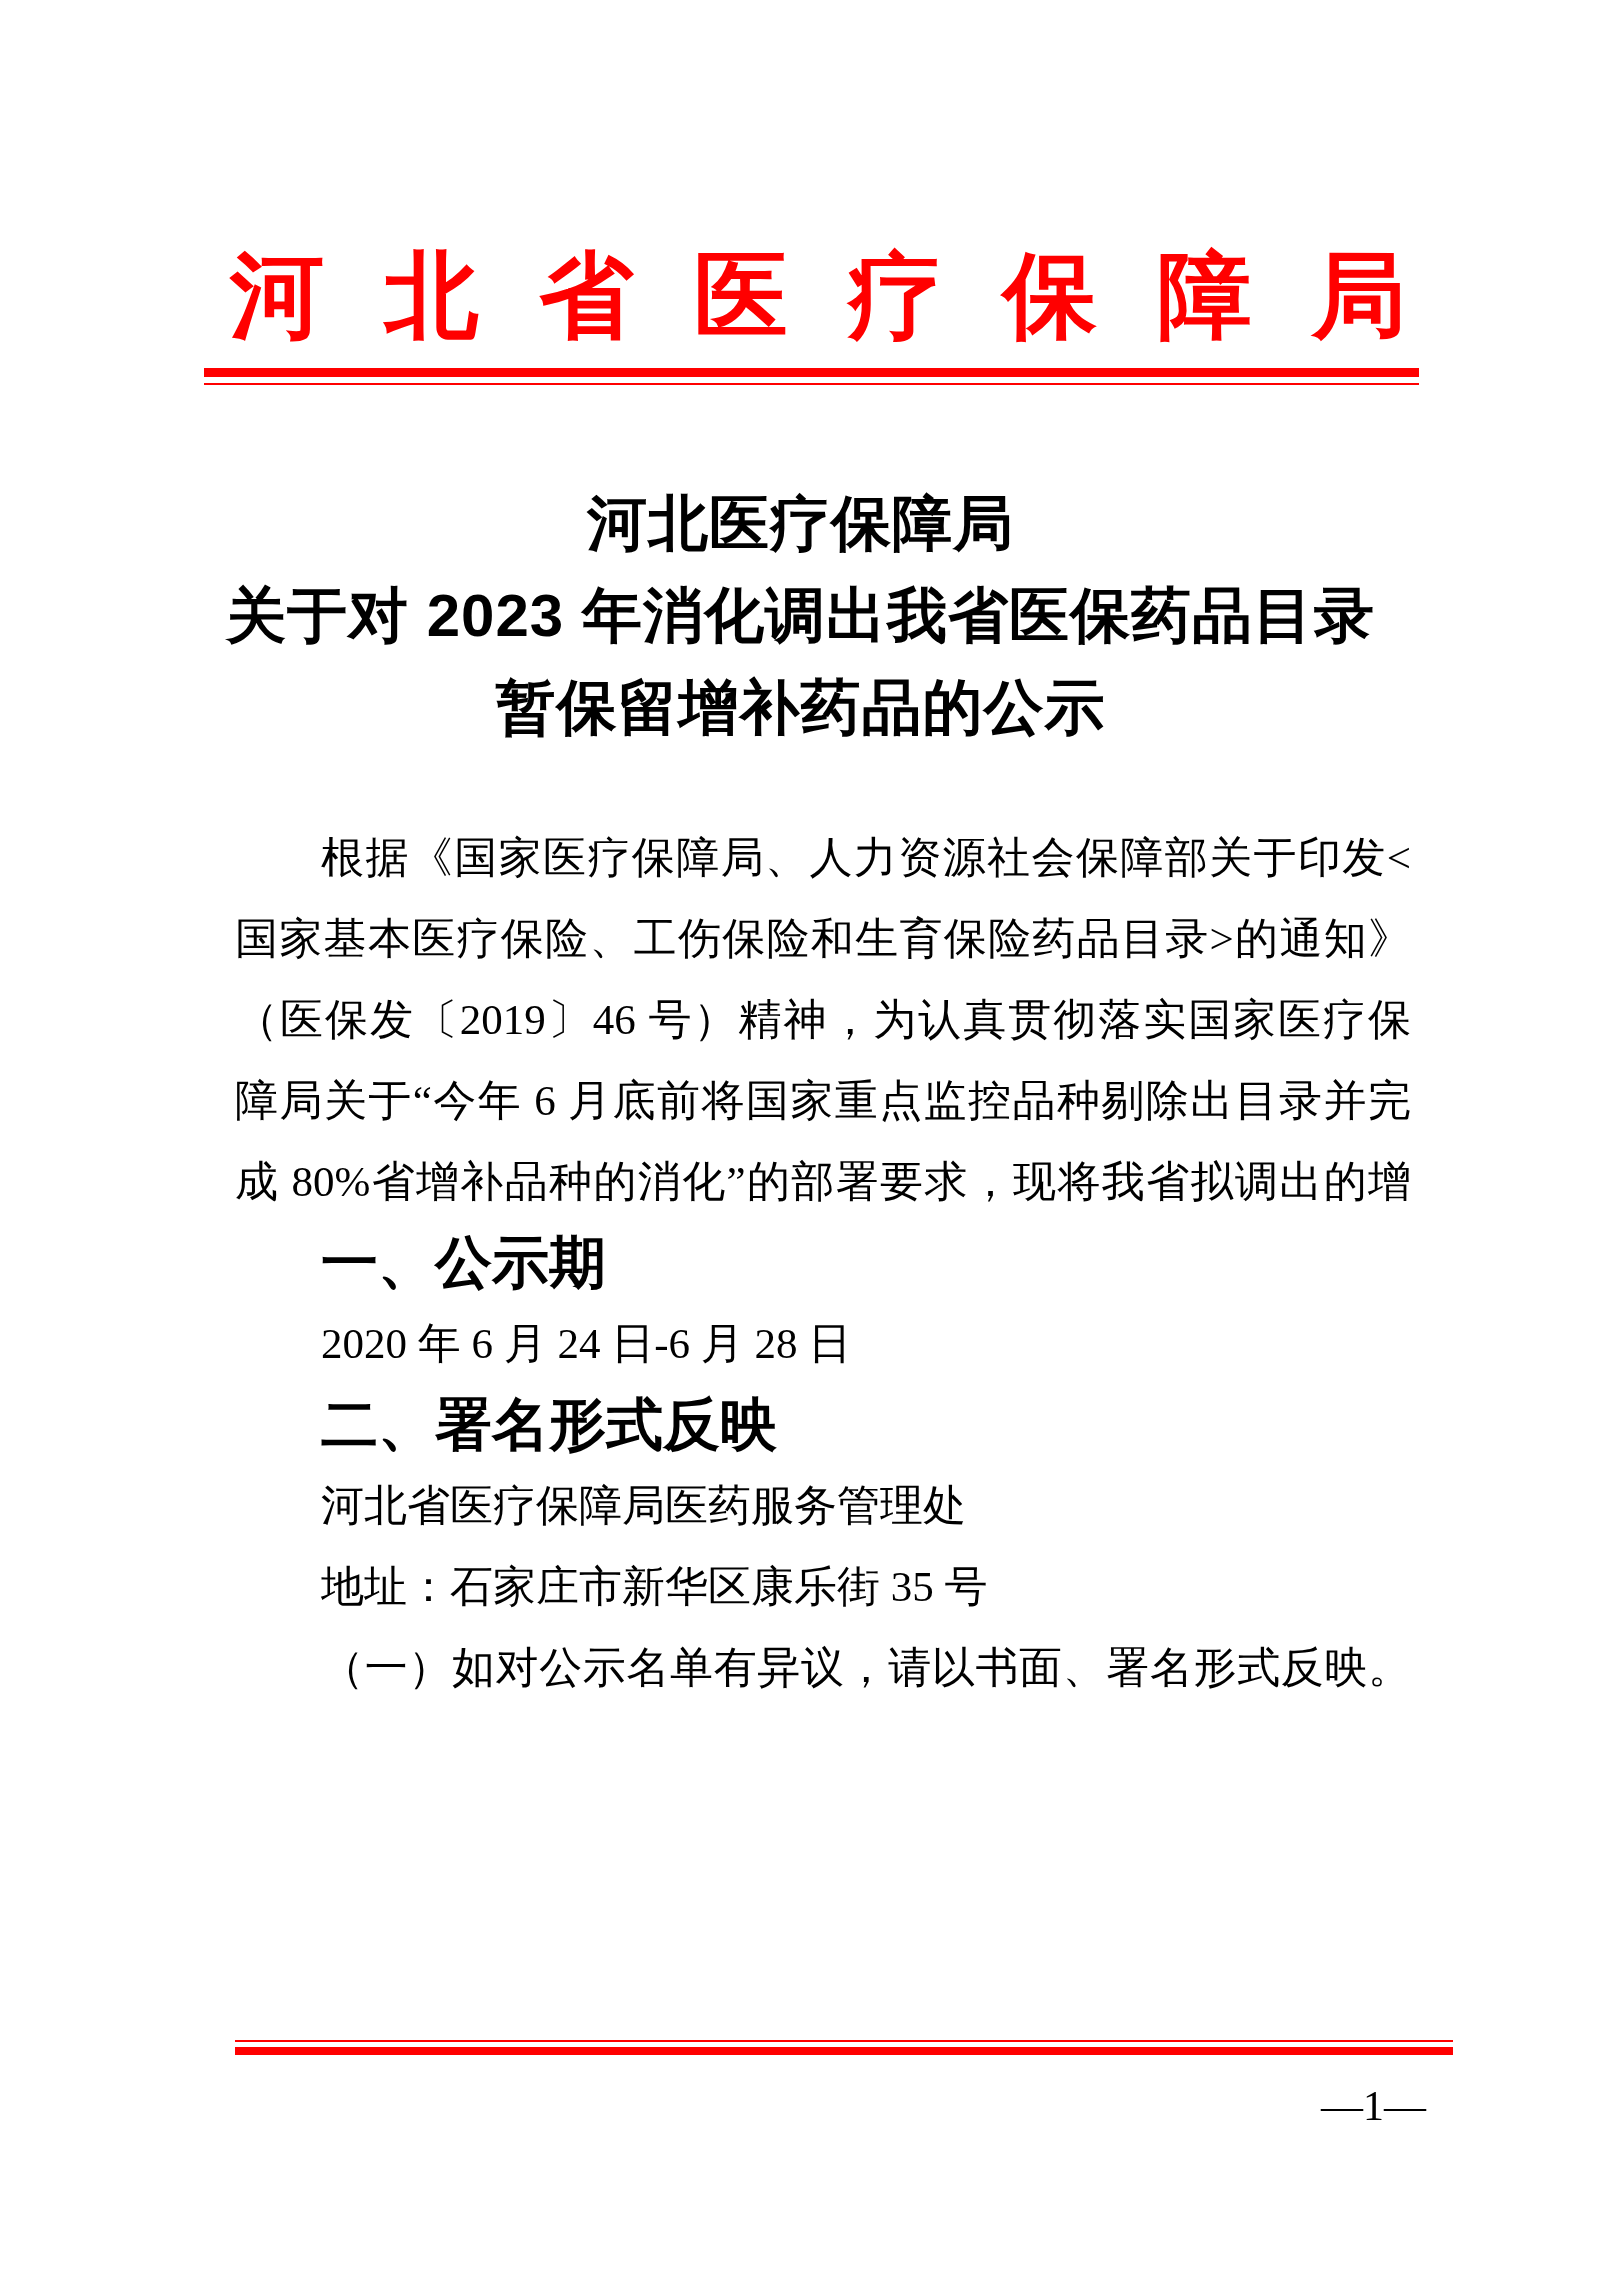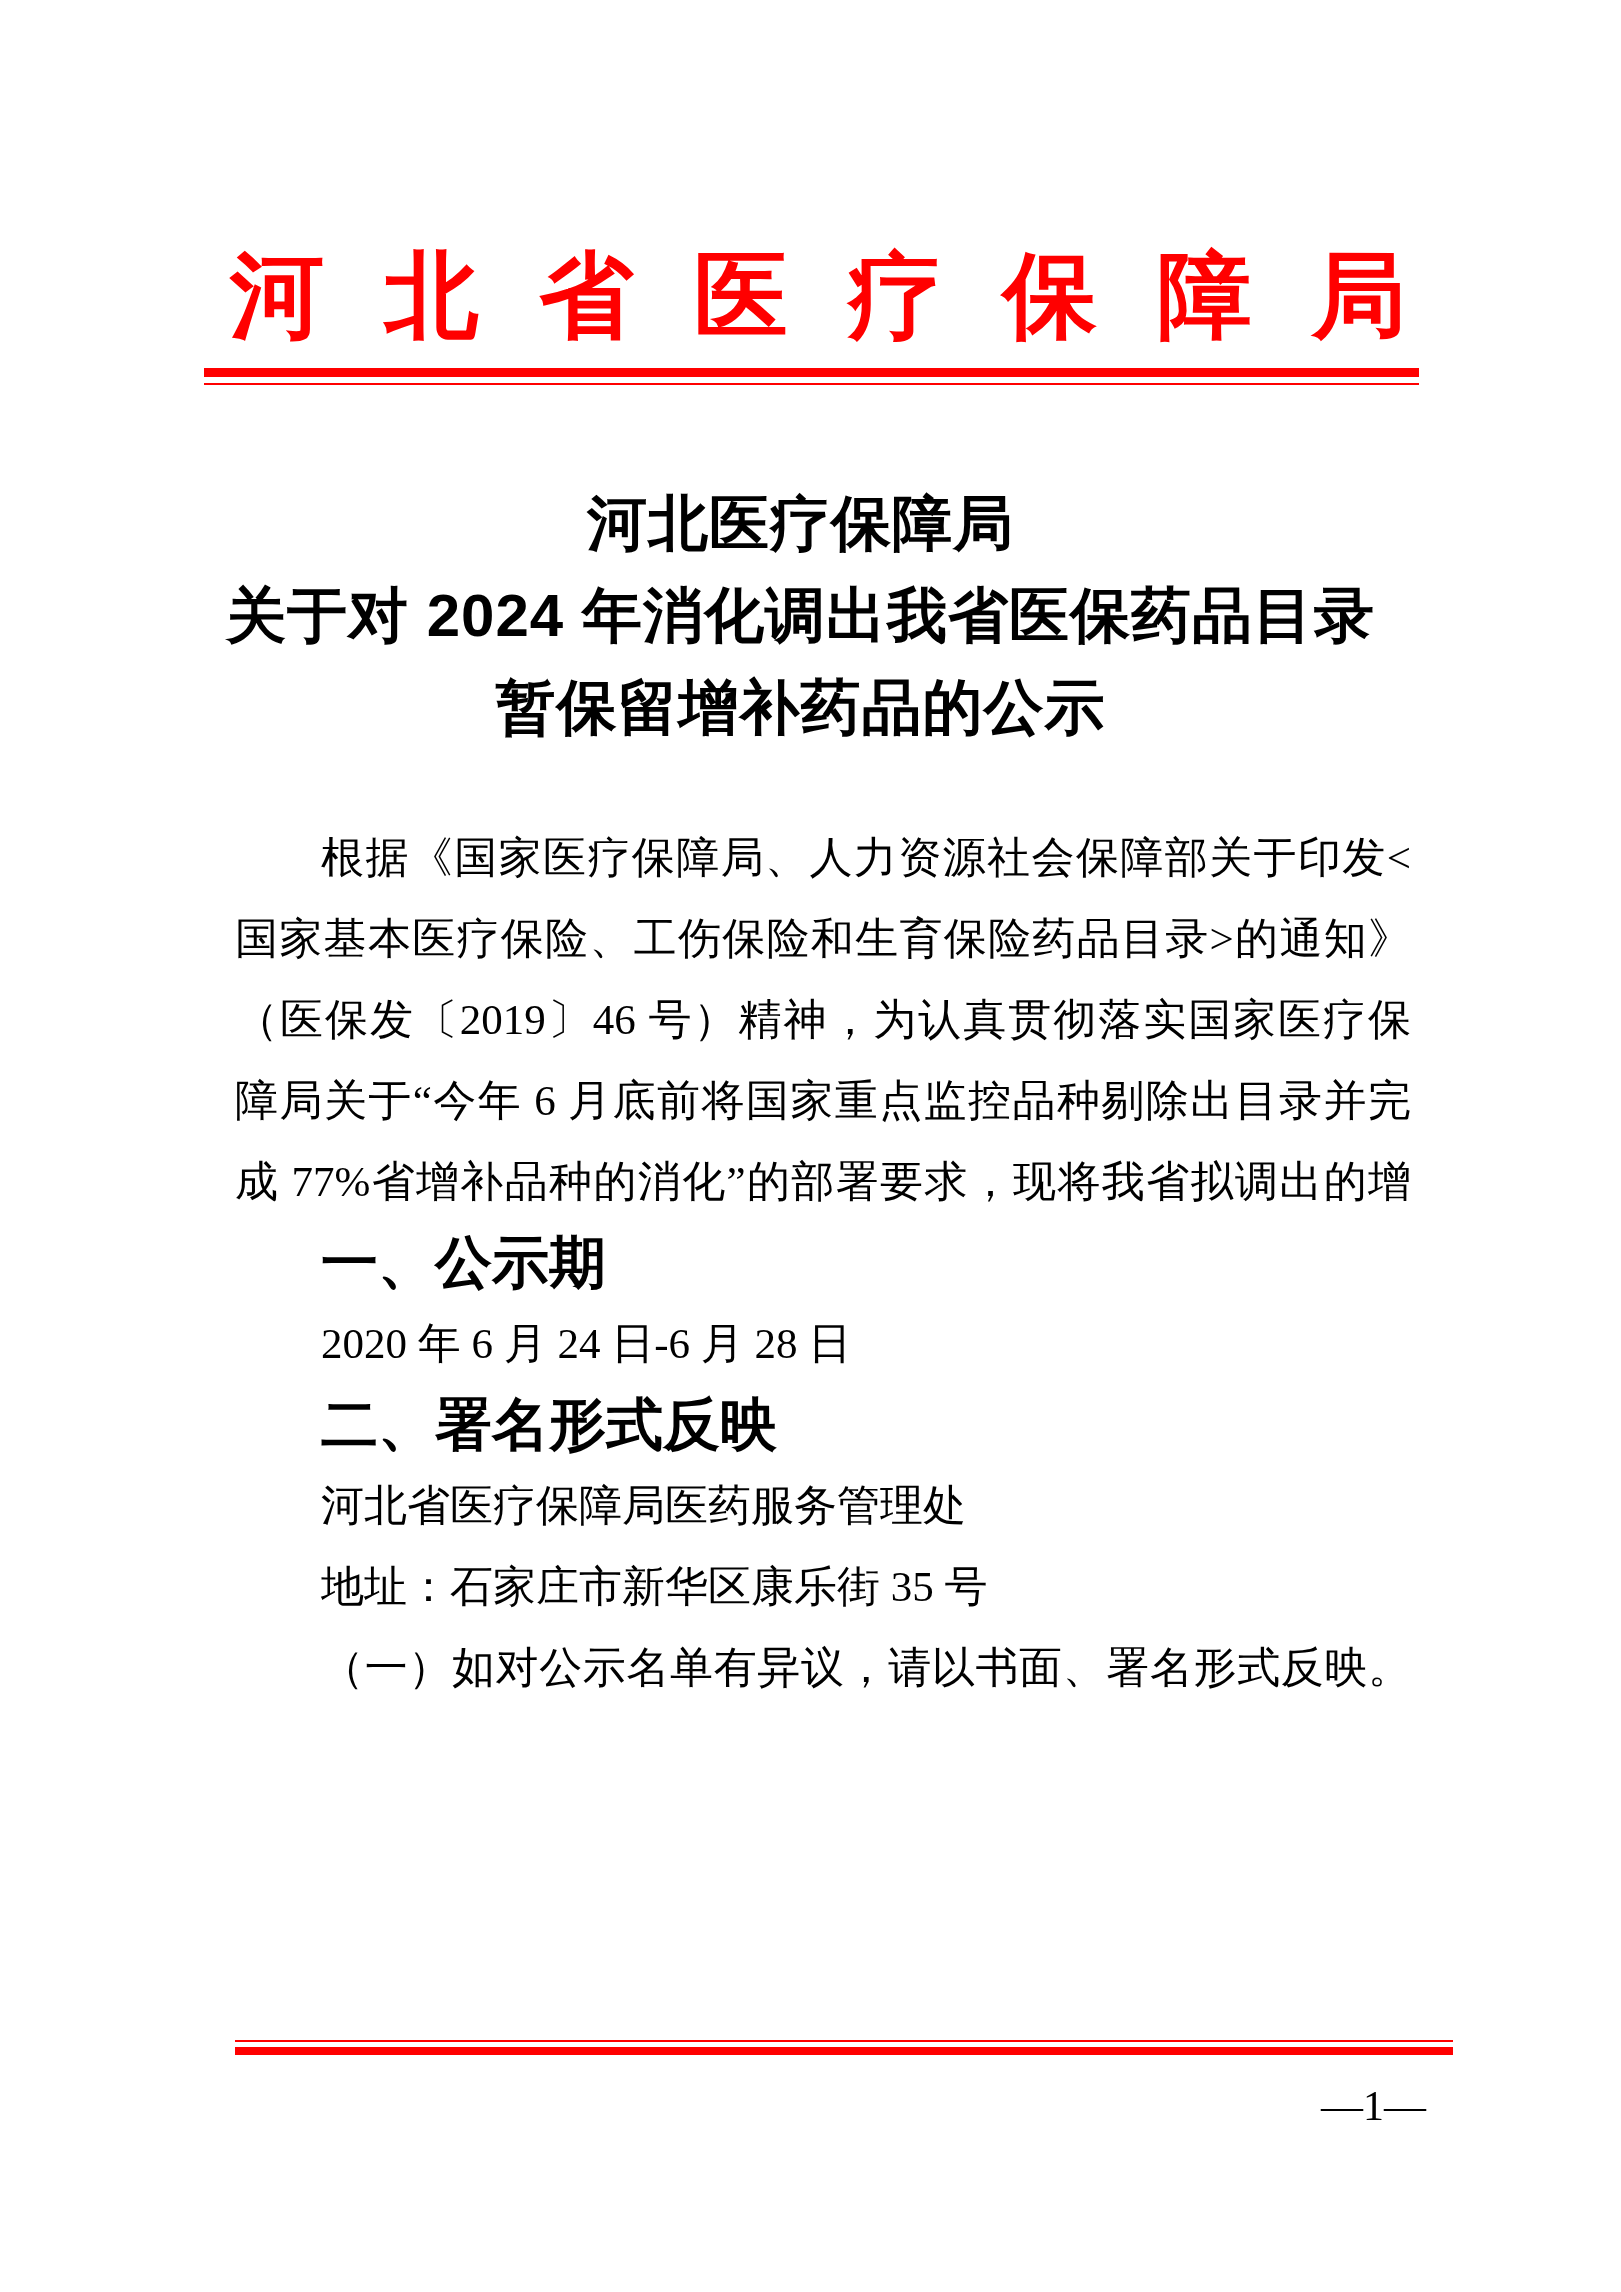--- a/index.html
+++ b/index.html
@@ -122,30 +122,30 @@
       <span>疗</span>
       <span>保</span>
       <span>障</span>
       <span>局</span>
     </div>
 
   <div class="sep-top"></div>
 
   <div class="doc-title">
     <div>河北医疗保障局</div>
-    <div>关于对 2024 年消化调出我省医保药品目录</div>
+    <div>关于对 2023 年消化调出我省医保药品目录</div>
     <div>暂保留增补药品的公示</div>
   </div>
 
   <div class="doc-body">
     <div class="ln indent fill">根据《国家医疗保障局、人力资源社会保障部关于印发&lt;</div>
     <div class="ln fill">国家基本医疗保险、工伤保险和生育保险药品目录&gt;的通知》</div>
     <div class="ln fill">（医保发〔2019〕46 号）精神，为认真贯彻落实国家医疗保</div>
     <div class="ln fill">障局关于“今年 6 月底前将国家重点监控品种剔除出目录并完</div>
-    <div class="ln fill">成 77%省增补品种的消化”的部署要求，现将我省拟调出的增</div>
+    <div class="ln fill">成 80%省增补品种的消化”的部署要求，现将我省拟调出的增</div>
     <div class="ln indent hd">一、公示期</div>
     <div class="ln indent">2020 年 6 月 24 日-6 月 28 日</div>
     <div class="ln indent hd">二、署名形式反映</div>
     <div class="ln indent">河北省医疗保障局医药服务管理处</div>
     <div class="ln indent">地址：石家庄市新华区康乐街 35 号</div>
     <div class="ln indent fill">（一）如对公示名单有异议，请以书面、署名形式反映。</div>
   </div>
 
   <div class="sep-bottom"></div>
 

